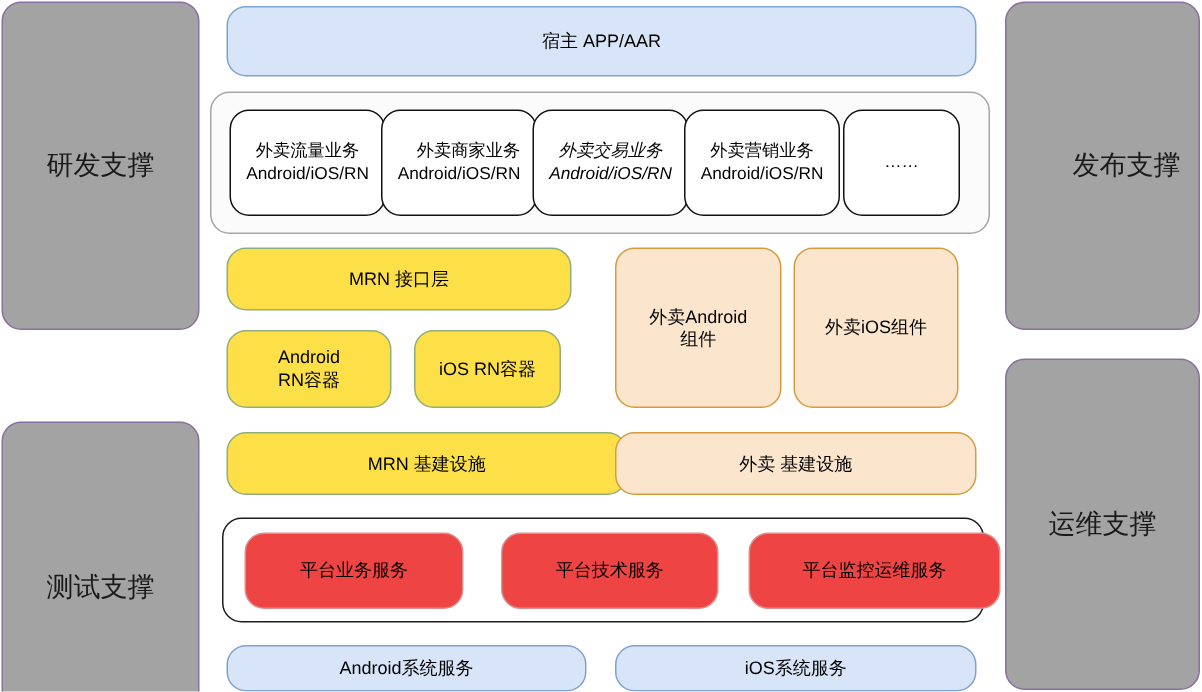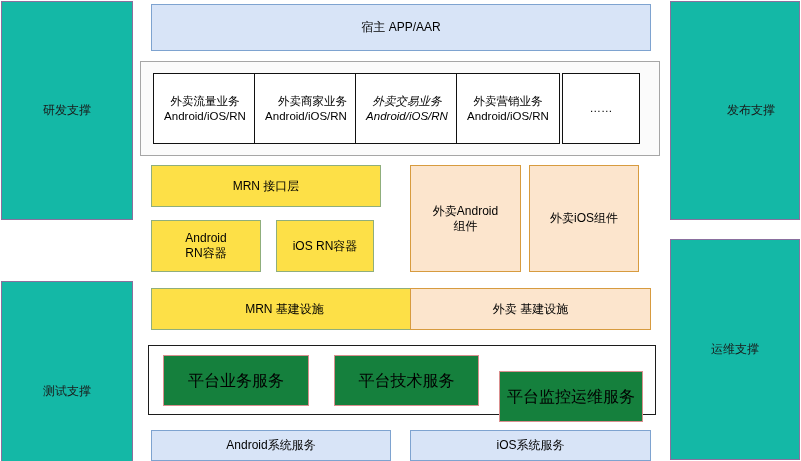--- a/index.html
+++ b/index.html
@@ -8,34 +8,34 @@
     background: #ffffff;
   }
   body {
     width: 801px;
     height: 461px;
     position: relative;
     font-family: "Liberation Sans", "DejaVu Sans", sans-serif;
     color: #000000;
     overflow: hidden;
   }
-  .abs { position: absolute; box-sizing: border-box; }
+  .abs { position: absolute; box-sizing: border-box; border-radius: 13px; }
   .ctr {
     display: flex;
     align-items: center;
     justify-content: center;
     text-align: center;
     line-height: 1.25;
   }
 
   
   .side-panel {
-    background: #14b8a6;
+    background: #a3a3a3;
     border: 1px solid #8a6f9e;
-    font-size: 12px;
+    font-size: 18px;
     color: #1a1a1a;
   }
 
   
   .blue-box {
     background: #d8e4f7;
     border: 1px solid #7ea3d0;
     font-size: 12px;
   }
 
@@ -63,23 +63,23 @@
 
   
   .orange-box {
     background: #fce5cd;
     border: 1px solid #d79b3f;
     font-size: 12px;
   }
 
   
   .pink-box {
-    background: #15803d;
+    background: #ef4444;
     border: 1px solid #d98f8f;
-    font-size: 16px;
+    font-size: 12px;
   }
 
   .stack-left { text-align: left; }
 </style>
 </head>
 <body>
 
 <div class="abs side-panel ctr" style="left:1px; top:1px; width:132px; height:219px;">
   <span>研发支撑</span>
 </div>
@@ -169,21 +169,21 @@
 <div class="abs group-black" style="left:148px; top:345px; width:508px; height:70px;"></div>
 
 <div class="abs pink-box ctr" style="left:163px; top:355px; width:146px; height:51px;">
   <span>平台业务服务</span>
 </div>
 
 <div class="abs pink-box ctr" style="left:334px; top:355px; width:145px; height:51px;">
   <span>平台技术服务</span>
 </div>
 
-<div class="abs pink-box ctr" style="left:499px; top:355px; width:144px; height:51px;margin-top:16px;">
+<div class="abs pink-box ctr" style="left:499px; top:355px; width:168px; height:51px;">
   <span>平台监控运维服务</span>
 </div>
 
 <div class="abs blue-box ctr" style="left:151px; top:430px; width:240px; height:31px;">
   <span>Android系统服务</span>
 </div>
 
 <div class="abs blue-box ctr" style="left:410px; top:430px; width:241px; height:31px;">
   <span>iOS系统服务</span>
 </div>

